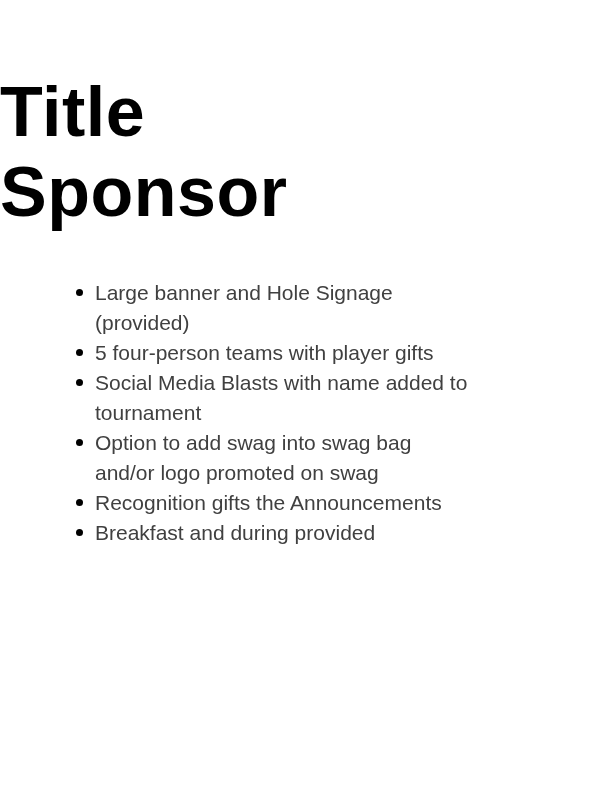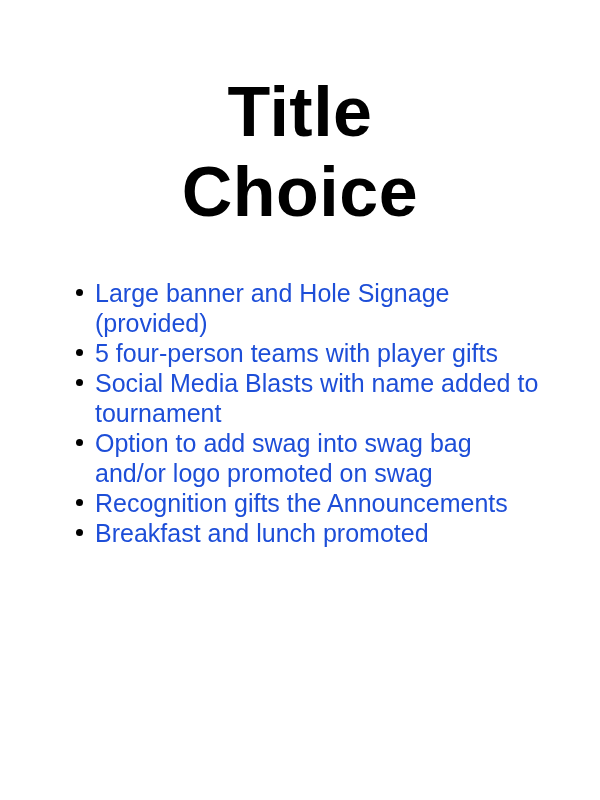--- a/index.html
+++ b/index.html
@@ -11,21 +11,21 @@
     position: relative;
     width: 600px;
     height: 800px;
     background: #ffffff;
     color: #000000;
     font-family: "Liberation Sans", sans-serif;
     overflow: hidden;
     box-sizing: border-box;
   }
   .header {
-    text-align: center;
+    text-align: left;
     padding-top: 72px;
   }
   .title {
     margin: 0;
     font-size: 70px;
     line-height: 80px;
     font-weight: 700;
     letter-spacing: 0.5px;
   }
   .title .title-line {
@@ -36,24 +36,24 @@
     font-size: 61px;
     line-height: 70px;
     font-weight: 700;
     letter-spacing: 0.5px;
   }
   .benefits {
     margin: 46px 20px 0 95px;
     padding: 0;
     list-style: none;
     width: 485px;
-    font-size: 25px;
+    font-size: 21px;
     line-height: 30px;
     font-weight: 400;
-    color: #1d4ed8;
+    color: #404040;
   }
   .benefits li {
     position: relative;
   }
   .benefits li::before {
     content: "";
     position: absolute;
     left: -19px;
     top: 11px;
     width: 7px;
@@ -62,25 +62,25 @@
     background: #000000;
   }
 </style>
 </head>
 <body>
 
 <div class="page">
   <div class="header">
     <h1 class="title">
       <span class="title-line">Title</span>
-      <span class="title-line">Choice</span>
+      <span class="title-line">Sponsor</span>
     </h1>
   </div>
 
   <ul class="benefits">
       <li>Large banner and Hole Signage<br>(provided)</li>
       <li>5 four-person teams with player gifts</li>
       <li>Social Media Blasts with name added to<br>tournament</li>
       <li>Option to add swag into swag bag<br>and/or logo promoted on swag</li>
       <li>Recognition gifts the Announcements</li>
-      <li>Breakfast and lunch promoted</li>
+      <li>Breakfast and during provided</li>
     </ul>
 </div>
 
 </body></html>

